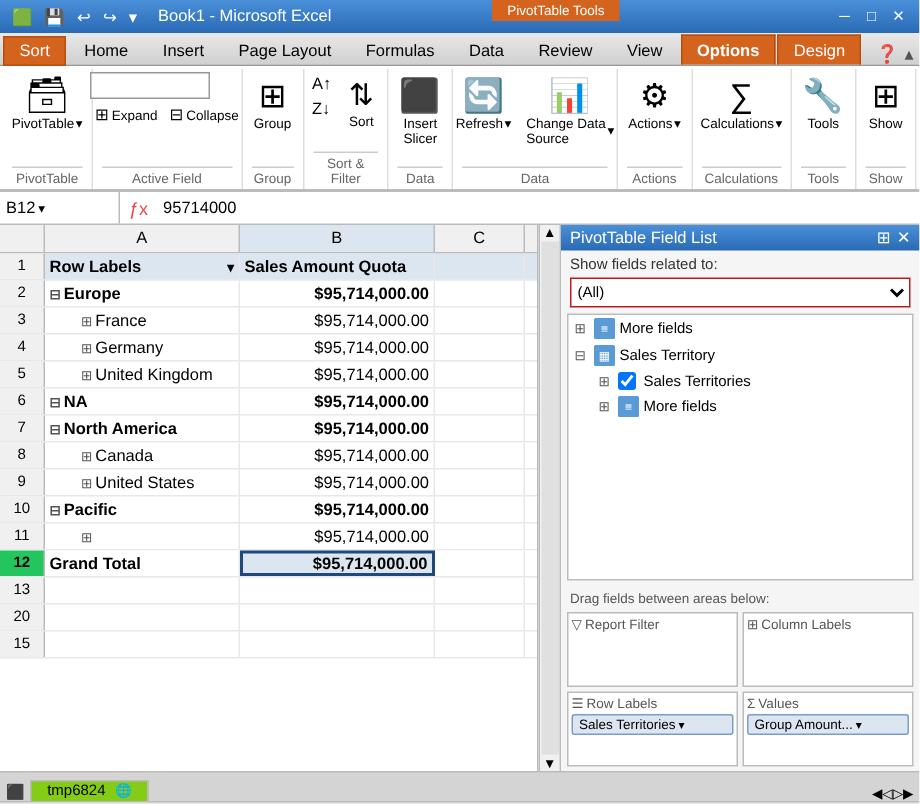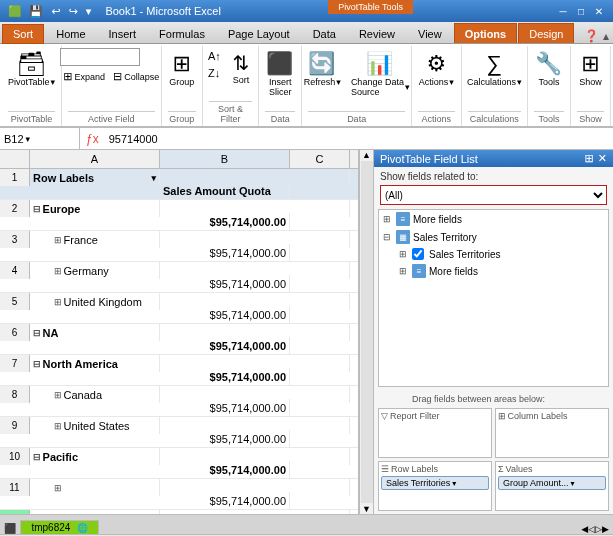--- a/index.html
+++ b/index.html
@@ -35,21 +35,21 @@
     .sheet-header-row { display: flex; background: #f0f0f0; border-bottom: 1px solid #bbb; }
     .row-num-header { width: 30px; border-right: 1px solid #bbb; height: 18px; }
     .col-header { text-align: center; font-size: 11px; border-right: 1px solid #bbb; height: 18px; display: flex; align-items: center; justify-content: center; }
     .col-a { width: 130px; }
     .col-b { width: 130px; background: #dce6f1; }
     .col-c { width: 60px; }
     .sheet-row { display: flex; border-bottom: 1px solid #e8e8e8; }
     .row-num { width: 30px; background: #f0f0f0; border-right: 1px solid #bbb; text-align: center; font-size: 10px; display: flex; align-items: center; justify-content: center; height: 17px; }
     .cell { height: 17px; display: flex; align-items: center; padding: 0 3px; font-size: 11px; border-right: 1px solid #e8e8e8; overflow: hidden; }
     .cell-a { width: 130px; }
-    .cell-b { width: 130px; margin-top: 13px; }
+    .cell-b { width: 130px; }
     .cell-c { width: 60px; }
     .bold { font-weight: bold; }
     .indent2 { padding-left: 24px; }
     .right-align { justify-content: flex-end; }
     .expand-icon { margin-right: 2px; font-size: 9px; color: #555; }
 
     
     .sheet-tabs-bar { height: 20px; background: #d4d4d4; display: flex; align-items: flex-end; border-top: 1px solid #bbb; padding-left: 4px; }
     .sheet-tab { padding: 1px 10px; background: #84cc16; border: 1px solid #bbb; border-bottom: none; font-size: 10px; cursor: pointer; margin-right: 2px; }
 
@@ -62,21 +62,21 @@
     .panel-title-icons { display: flex; gap: 4px; }
     .panel-section { padding: 4px 6px; }
     .panel-label { font-size: 10px; color: #333; margin-bottom: 3px; }
     .panel-dropdown { width: 100%; height: 20px; font-size: 10px; border: 1px solid #b91c1c; background: white; }
     .field-list-area { flex: 1; background: white; border: 1px solid #bbb; margin: 0 4px 4px; overflow-y: auto; }
     .field-item { display: flex; align-items: center; padding: 2px 4px; gap: 3px; cursor: pointer; }
     .field-expand { font-size: 9px; color: #555; width: 10px; }
     .field-icon { width: 14px; height: 14px; background: #4472c4; display: inline-flex; align-items: center; justify-content: center; color: white; font-size: 8px; border-radius: 1px; }
     .field-checkbox { width: 12px; height: 12px; margin-right: 2px; }
     .field-name { font-size: 10px; }
-    .drag-label { font-size: 9px; color: #555; padding: 3px 6px 1px; margin-left: 32px; }
+    .drag-label { font-size: 9px; color: #555; padding: 3px 6px 1px; }
     .areas-grid { display: grid; grid-template-columns: 1fr 1fr; gap: 3px; padding: 3px 4px; }
     .area-box { border: 1px solid #bbb; background: white; padding: 2px; min-height: 50px; }
     .area-title { font-size: 9px; color: #555; display: flex; align-items: center; gap: 2px; margin-bottom: 2px; }
     .area-chip { background: #dce6f1; border: 1px solid #7a9cc9; border-radius: 2px; padding: 1px 4px; font-size: 9px; display: flex; align-items: center; gap: 2px; cursor: pointer; }
     .area-chip-dropdown { font-size: 8px; }
     .defer-row { display: flex; align-items: center; gap: 4px; padding: 3px 6px; }
     .defer-checkbox { width: 12px; height: 12px; }
     .update-btn { margin-left: auto; background: #e8e8e8; border: 1px solid #aaa; padding: 2px 10px; font-size: 10px; cursor: pointer; }
 
     
@@ -99,22 +99,22 @@
     <span class="title-bar-btn">─</span>
     <span class="title-bar-btn">□</span>
     <span class="title-bar-btn">✕</span>
   </div>
 </div>
 
 <div class="ribbon-tabs">
   <div class="ribbon-tab active" style="background:#d4631d; color:white; border-color:#b54e10;">Sort</div>
   <div class="ribbon-tab">Home</div>
   <div class="ribbon-tab">Insert</div>
+  <div class="ribbon-tab">Page Layout</div>
   <div class="ribbon-tab">Formulas</div>
-  <div class="ribbon-tab">Page Layout</div>
   <div class="ribbon-tab">Data</div>
   <div class="ribbon-tab">Review</div>
   <div class="ribbon-tab">View</div>
   <div class="ribbon-tab" style="background:#d4631d; color:white; border-color:#b54e10; font-weight:bold;">Options</div>
   <div class="ribbon-tab" style="background:#d4631d; color:white; border-color:#b54e10;">Design</div>
   <div style="margin-left:auto; display:flex; align-items:center; gap:4px; padding-right:4px;">
     <span style="color:#555; font-size:12px;">❓</span>
     <span style="color:#555; font-size:12px;">▴</span>
   </div>
 </div>
@@ -354,21 +354,21 @@
     <div class="sheet-row">
       <div class="row-num">11</div>
       <div class="cell cell-a indent2">
           <span class="expand-icon">⊞</span>
         </div>
       <div class="cell cell-b right-align">$95,714,000.00</div>
       <div class="cell cell-c"></div>
     </div>
 
     <div class="sheet-row" style="background:#fff;">
-      <div class="row-num" style="background:#86efac; font-weight:bold;">12</div>
+      <div class="row-num" style="background:#22c55e; font-weight:bold;">12</div>
       <div class="cell cell-a bold">Grand Total</div>
       <div class="cell cell-b bold right-align" style="border:2px solid #1f497d; background:#dce6f1;">$95,714,000.00</div>
       <div class="cell cell-c"></div>
     </div>
 
     <div class="sheet-row">
       <div class="row-num">13</div>
       <div class="cell cell-a"></div>
       <div class="cell cell-b"></div>
       <div class="cell cell-c"></div>

